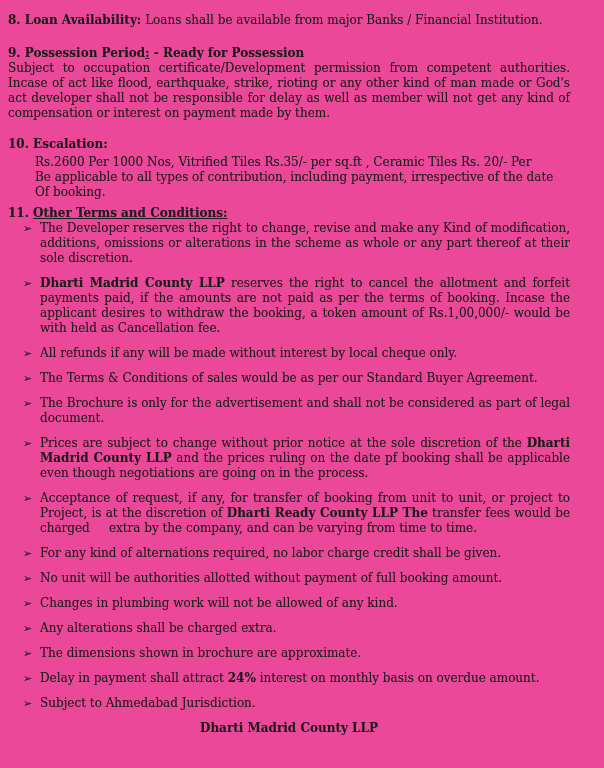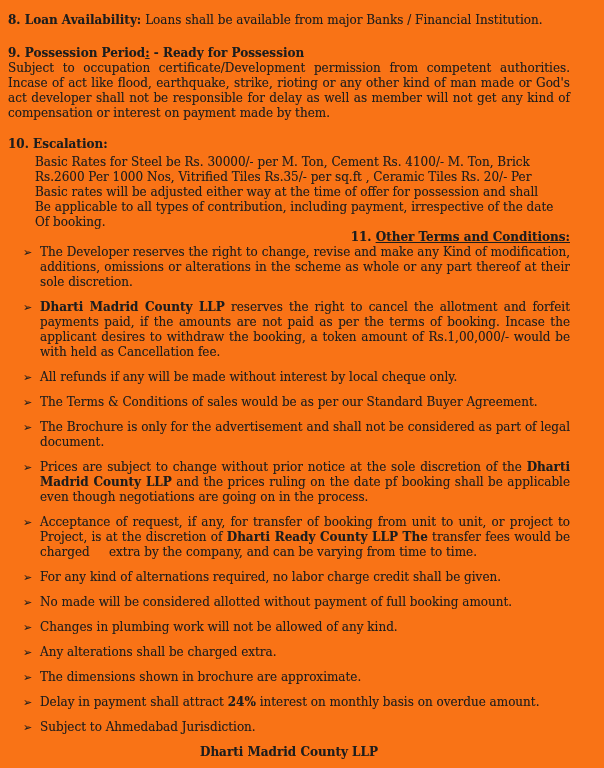--- a/index.html
+++ b/index.html
@@ -1,38 +1,38 @@
 <!DOCTYPE html>
 <html><head>
 <meta charset="utf-8">
 <style>
   html,body{margin:0;padding:0;background:#e9e9e9;}
   .page{
     position:relative;
     width:604px;height:768px;
-    background:#f97316;
+    background:#ec4899;
     overflow:hidden;
     box-sizing:border-box;
     padding:13px 34px 0 8px;
     font-family:"DejaVu Serif","Liberation Serif",serif;
     font-size:12px;
     line-height:15px;
     color:#1d1d1d;
     text-shadow:0 0 0.5px rgba(40,40,40,0.38);
   }
   p{margin:0;}
   b,.bold{font-weight:bold;}
   .u{text-decoration:underline;}
   .sec8{white-space:nowrap;}
   .h9{font-weight:bold;margin-top:18px;}
   .p9{text-align:justify;}
   .h10{font-weight:bold;margin-top:16px;}
   .esc{margin-left:27px;margin-top:3px;}
   .esc p{white-space:nowrap;}
-  .h11{font-weight:bold;margin-top:0;text-align:right;}
+  .h11{font-weight:bold;margin-top:6px;}
   .bullets{margin:0;}
   .bullet{display:flex;margin-bottom:10px;}
   .marker{
     flex:none;
     width:32px;
     box-sizing:border-box;
     padding-left:15px;
     font-family:"DejaVu Sans","Liberation Sans",sans-serif;
     font-size:11px;
     line-height:15px;
@@ -50,23 +50,21 @@
 
 <div class="page">
 
   <p class="sec8"><b>8. Loan Availability:</b><span> Loans shall be available from major Banks / Financial Institution.</span></p>
 
   <p class="h9"><span>9. Possession Period</span><span class="u">:</span><span> - Ready for Possession</span></p>
   <p class="p9">Subject to occupation certificate/Development permission from competent authorities. Incase of act like flood, earthquake, strike, rioting or any other kind of man made or God's act developer shall not be responsible for delay as well as member will not get any kind of compensation or interest on payment made by them.</p>
 
   <p class="h10">10. Escalation:</p>
   <div class="esc">
-    <p>Basic Rates for Steel be Rs. 30000/- per M. Ton, Cement Rs. 4100/- M. Ton, Brick</p>
     <p>Rs.2600 Per 1000 Nos, Vitrified Tiles Rs.35/- per sq.ft , Ceramic Tiles Rs. 20/- Per</p>
-    <p>Basic rates will be adjusted either way at the time of offer for possession and shall</p>
     <p>Be applicable to all types of contribution, including payment, irrespective of the date</p>
     <p>Of booking.</p>
   </div>
 
   <p class="h11"><span>11. </span><span class="u">Other Terms and Conditions:</span></p>
 
   <div class="bullets">
 
     <div class="bullet">
       <span class="marker">➢</span>
@@ -103,21 +101,21 @@
       <p class="btext"><span>Acceptance of request, if any, for transfer of booking from unit to unit, or project to Project, is at the discretion of </span><b>Dharti Ready County LLP The</b><span> transfer fees would be charged &nbsp;&nbsp;&nbsp;&nbsp;extra by the company, and can be varying from time to time.</span></p>
     </div>
 
     <div class="bullet">
       <span class="marker">➢</span>
       <p class="btext"><span>For any kind of alternations required, no labor charge credit shall be given.</span><b></b><span></span></p>
     </div>
 
     <div class="bullet">
       <span class="marker">➢</span>
-      <p class="btext"><span>No made will be considered allotted without payment of full booking amount.</span><b></b><span></span></p>
+      <p class="btext"><span>No unit will be authorities allotted without payment of full booking amount.</span><b></b><span></span></p>
     </div>
 
     <div class="bullet">
       <span class="marker">➢</span>
       <p class="btext"><span>Changes in plumbing work will not be allowed of any kind.</span><b></b><span></span></p>
     </div>
 
     <div class="bullet">
       <span class="marker">➢</span>
       <p class="btext"><span>Any alterations shall be charged extra.</span><b></b><span></span></p>

